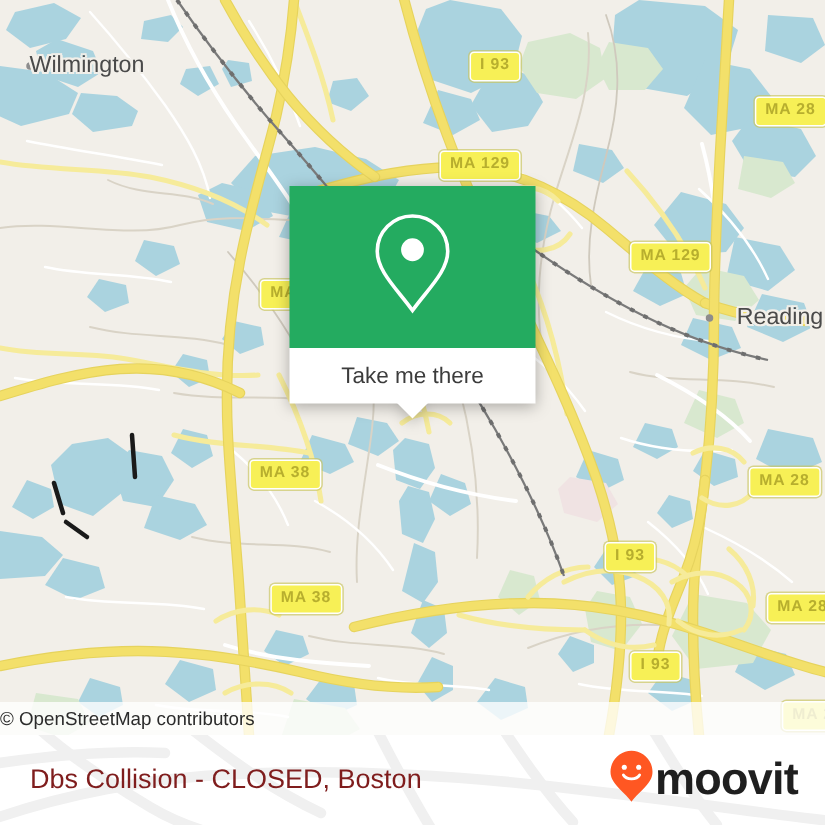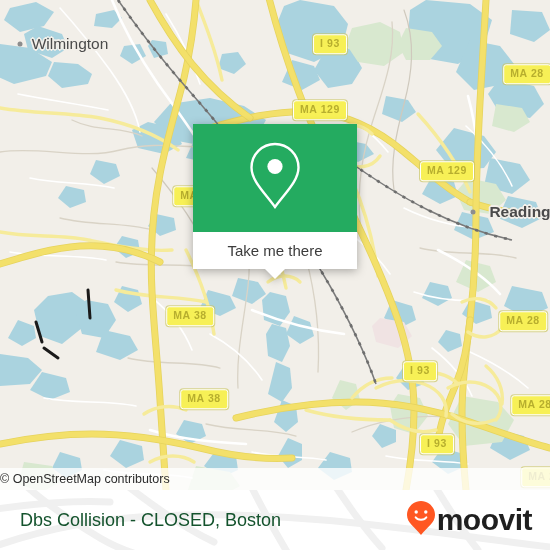--- a/index.html
+++ b/index.html
@@ -148,21 +148,21 @@
     position: absolute;
     left: 0; top: 0;
     width: 550px; height: 60px;
   }
   #footer-title {
     position: absolute;
     left: 20px;
     top: 50%;
     transform: translateY(-50%);
     font-size: 18px;
-    color: #14532d;
+    color: #7f1d1d;
     font-family: "Liberation Sans", sans-serif;
     white-space: nowrap;
   }
   #brand {
     position: absolute;
     right: 18px;
     top: 50%;
     transform: translateY(-50%);
     display: flex;
     align-items: center;
@@ -398,24 +398,24 @@
 
       <path class="rail" d="M344 158 C 372 178, 400 196, 428 210 C 456 224, 484 234, 512 240"></path>
       <path class="raild" d="M344 158 C 372 178, 400 196, 428 210 C 456 224, 484 234, 512 240"></path>
 
       <path d="M88 290 l2 28" stroke="#1a1a1a" stroke-width="3" fill="none" stroke-linecap="round"></path>
       <path d="M36 322 l6 20" stroke="#1a1a1a" stroke-width="3" fill="none" stroke-linecap="round"></path>
       <path d="M44 348 l14 10" stroke="#1a1a1a" stroke-width="3" fill="none" stroke-linecap="round"></path>
     </svg>
 
     <div class="place-dot" style="left:20px; top:44px;"></div>
-    <div class="place-label" style="left:70px; top:44px;">Wilmington</div>
+    <div class="place-label" style="left:58px; top:44px;">Wilmington</div>
 
     <div class="place-dot" style="left:473px; top:212px;"></div>
-    <div class="place-label" style="left:520px; top:212px;font-weight:bold;">Reading</div>
+    <div class="place-label" style="left:520px; top:212px;">Reading</div>
 
     <div class="shield" style="left:288px; top:44px;">I 93</div>
     <div class="shield" style="left:485px; top:74px;">MA 28</div>
     <div class="shield" style="left:278px; top:110px;">MA 129</div>
     <div class="shield" style="left:405px; top:171px;">MA 129</div>
     <div class="shield" style="left:155px; top:196px;">MA 38</div>
     <div class="shield" style="left:148px; top:316px;">MA 38</div>
     <div class="shield" style="left:481px; top:321px;">MA 28</div>
     <div class="shield" style="left:378px; top:371px;">I 93</div>
     <div class="shield" style="left:162px; top:399px;">MA 38</div>

